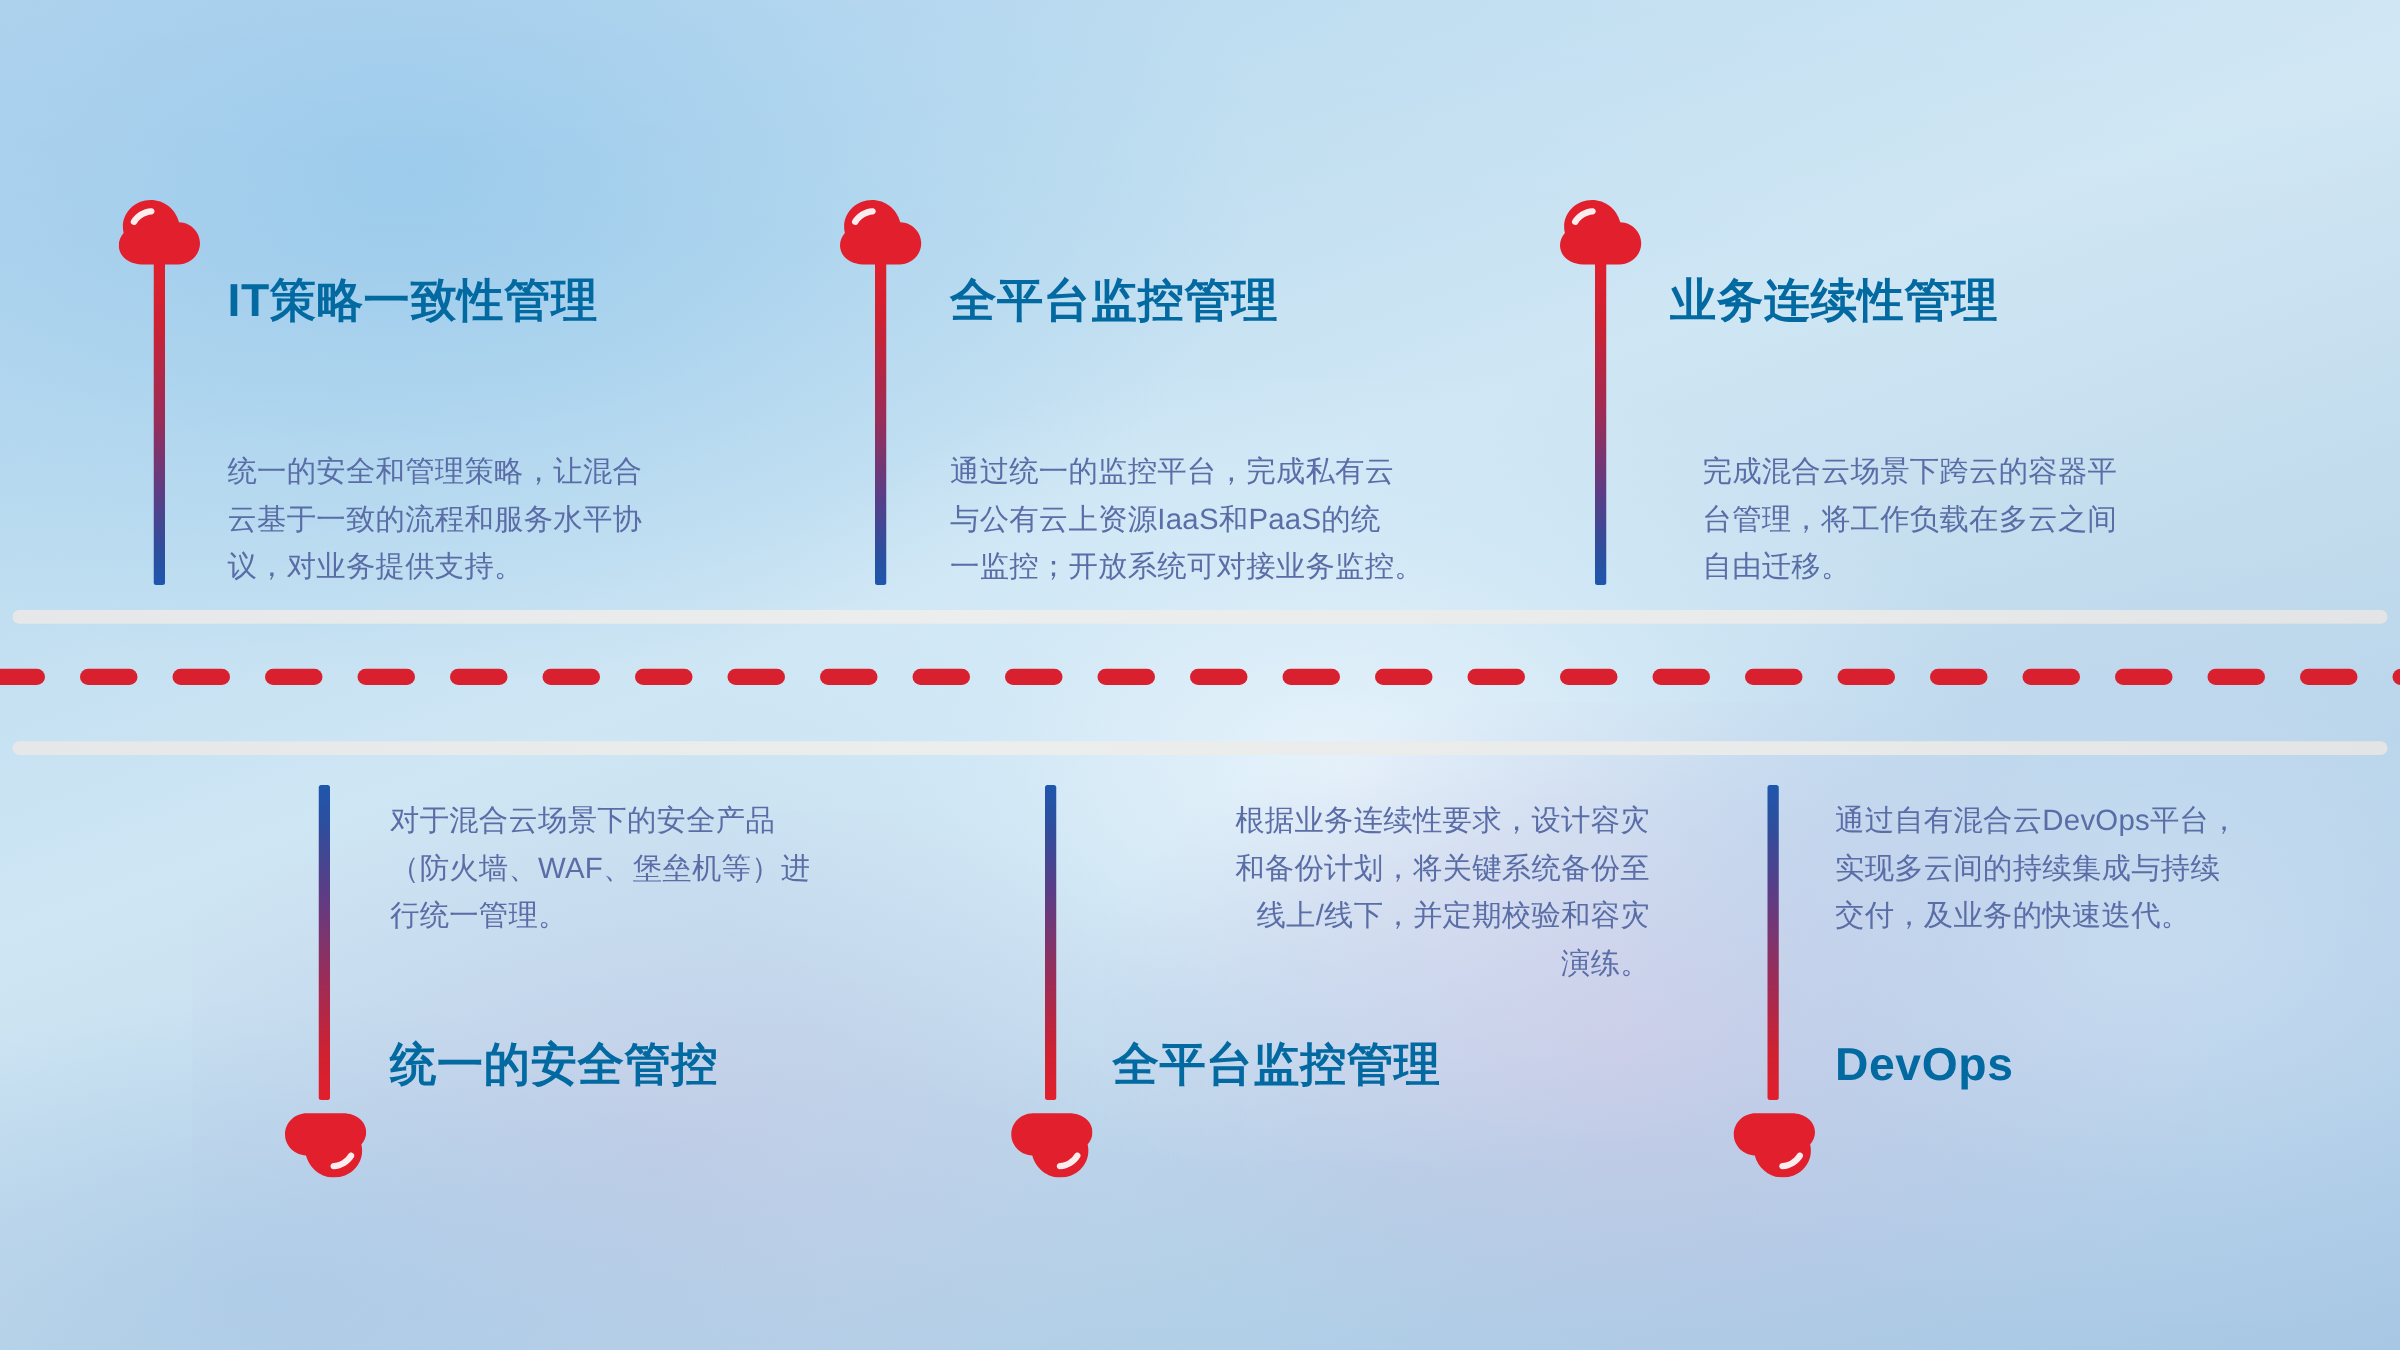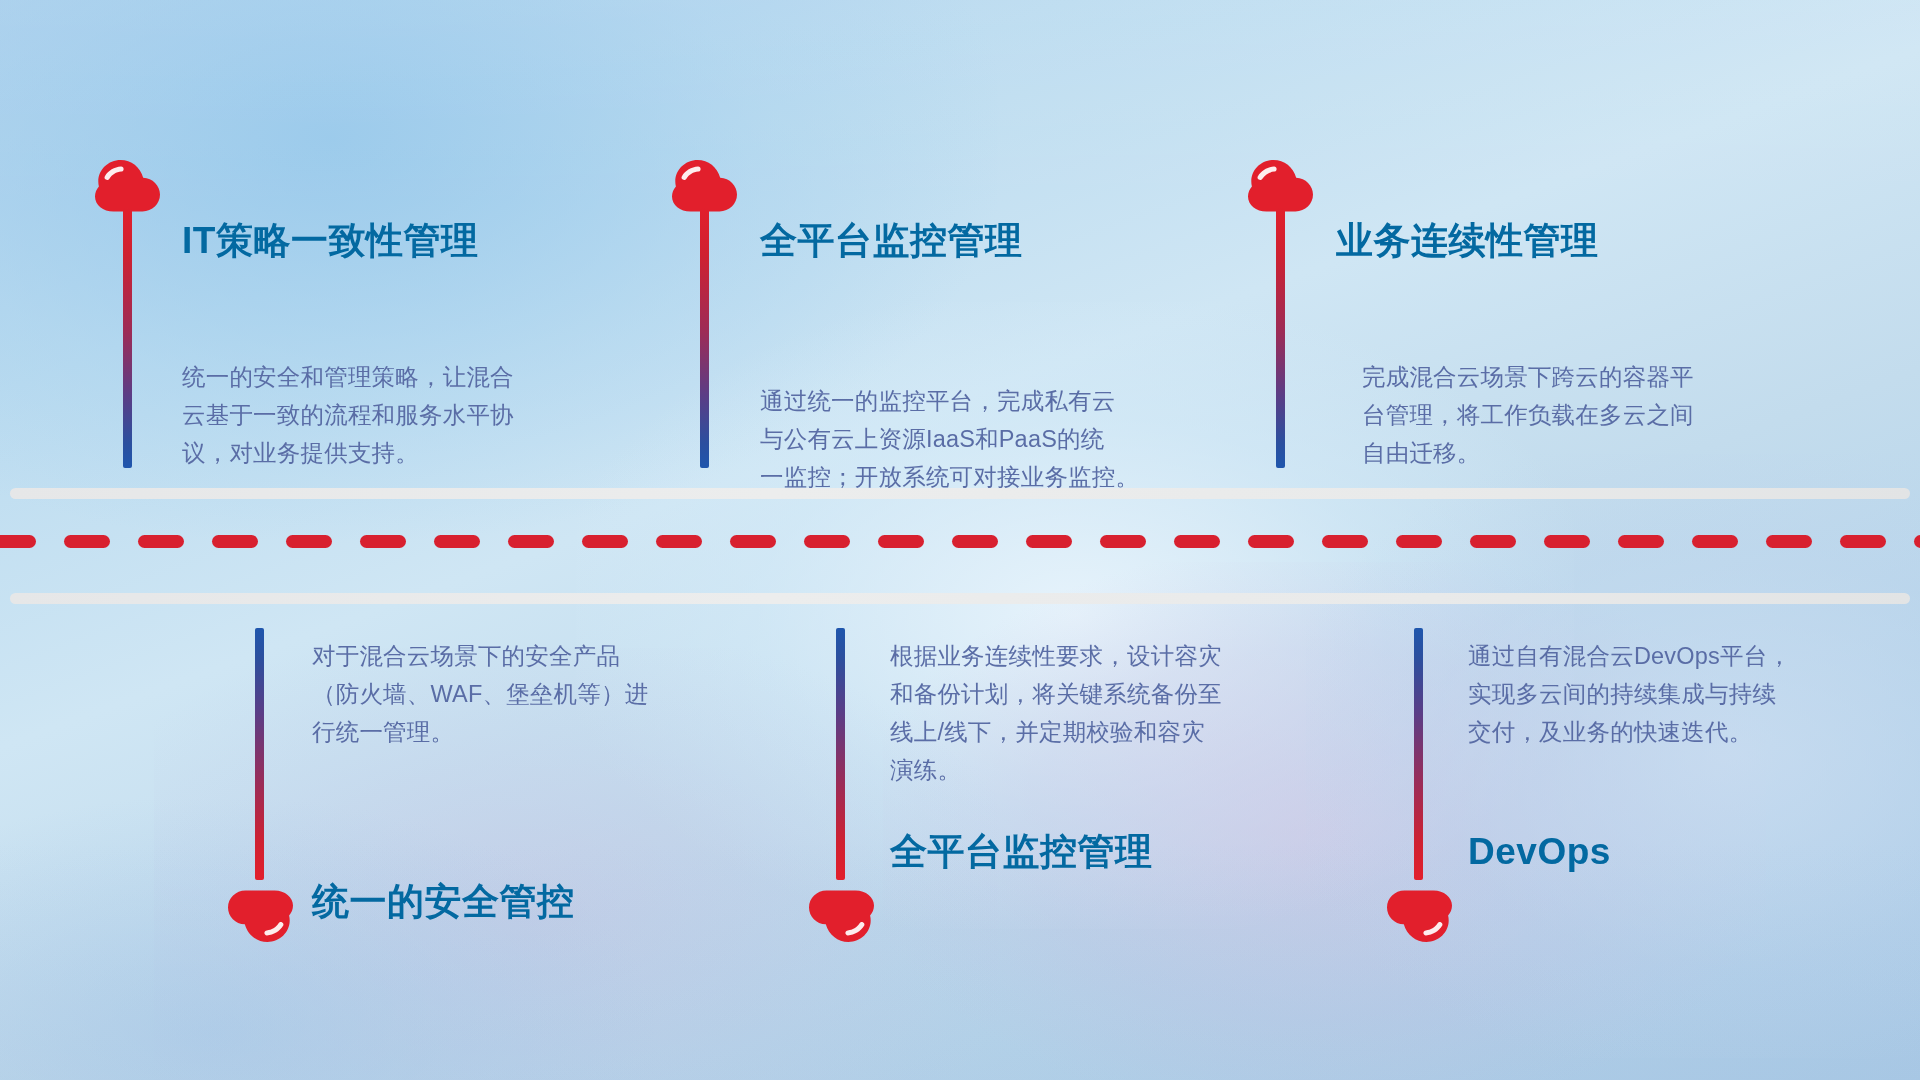--- a/index.html
+++ b/index.html
@@ -83,21 +83,21 @@
 
   <div class="col">
     <div class="cloud" style="left:672px;top:160px;">
       <svg viewBox="0 0 66 52" xmlns="http://www.w3.org/2000/svg">
         <path d="M18.5 51.5h29c9.7 0 17.5-7.6 17.5-16.9 0-9.1-7.4-16.6-16.8-16.9C45.3 7.1 36.2 0 25.6 0 13.3 0 3.3 9.6 3.3 21.4c0 1.7.2 3.4.6 5C1.5 29.1 0 32.6 0 36.4 0 44.8 8 51.5 18.5 51.5z" fill="#e21f2c"></path>
         <path d="M10.9 19.6c-1.3-.6-1.8-2.2-1-3.4C13.4 10.6 19.3 7 26 6.6c1.5-.1 2.7 1.1 2.6 2.6-.1 1.3-1.1 2.3-2.4 2.4-4.9.4-9.2 3.1-11.8 7.1-.8 1.2-2.3 1.6-3.5.9z" fill="#ffffff" opacity=".92"></path>
       </svg>
     </div>
     <div class="bar down" style="left:700px;top:208px;height:260px;"></div>
     <div class="title" style="left:760px;top:222px;text-align:right;">全平台监控管理</div>
-    <div class="body" style="left:760px;top:358px;width:440px;margin-top:24px;">通过统一的监控平台，完成私有云
+    <div class="body" style="left:760px;top:358px;width:440px;">通过统一的监控平台，完成私有云
 与公有云上资源IaaS和PaaS的统
 一监控；开放系统可对接业务监控。</div>
   </div>
 
   <div class="col">
     <div class="cloud" style="left:1248px;top:160px;">
       <svg viewBox="0 0 66 52" xmlns="http://www.w3.org/2000/svg">
         <path d="M18.5 51.5h29c9.7 0 17.5-7.6 17.5-16.9 0-9.1-7.4-16.6-16.8-16.9C45.3 7.1 36.2 0 25.6 0 13.3 0 3.3 9.6 3.3 21.4c0 1.7.2 3.4.6 5C1.5 29.1 0 32.6 0 36.4 0 44.8 8 51.5 18.5 51.5z" fill="#e21f2c"></path>
         <path d="M10.9 19.6c-1.3-.6-1.8-2.2-1-3.4C13.4 10.6 19.3 7 26 6.6c1.5-.1 2.7 1.1 2.6 2.6-.1 1.3-1.1 2.3-2.4 2.4-4.9.4-9.2 3.1-11.8 7.1-.8 1.2-2.3 1.6-3.5.9z" fill="#ffffff" opacity=".92"></path>
       </svg>
@@ -141,31 +141,31 @@
         <span class="dash" style="left: 1914px; width: 46px;"></span>
       </div>
     <div class="rule-white" style="top:105px;"></div>
   </div>
 
   <div class="col">
     <div class="body" style="left:312px;top:637px;width:420px;">对于混合云场景下的安全产品
 （防火墙、WAF、堡垒机等）进
 行统一管理。</div>
     <div class="bar up" style="left:255px;top:628px;height:252px;"></div>
-    <div class="title" style="left:312px;top:883px;">统一的安全管控</div>
+    <div class="title" style="left:312px;top:833px;">统一的安全管控</div>
     <div class="cloud flip" style="left:227px;top:890px;">
       <svg viewBox="0 0 66 52" xmlns="http://www.w3.org/2000/svg">
         <path d="M18.5 51.5h29c9.7 0 17.5-7.6 17.5-16.9 0-9.1-7.4-16.6-16.8-16.9C45.3 7.1 36.2 0 25.6 0 13.3 0 3.3 9.6 3.3 21.4c0 1.7.2 3.4.6 5C1.5 29.1 0 32.6 0 36.4 0 44.8 8 51.5 18.5 51.5z" fill="#e21f2c"></path>
         <path d="M10.9 19.6c-1.3-.6-1.8-2.2-1-3.4C13.4 10.6 19.3 7 26 6.6c1.5-.1 2.7 1.1 2.6 2.6-.1 1.3-1.1 2.3-2.4 2.4-4.9.4-9.2 3.1-11.8 7.1-.8 1.2-2.3 1.6-3.5.9z" fill="#ffffff" opacity=".92"></path>
       </svg>
     </div>
   </div>
 
   <div class="col">
-    <div class="body" style="left:890px;top:637px;width:430px;">根据业务连续性要求，设计容灾
+    <div class="body" style="left:890px;top:637px;width:430px;text-align:right;">根据业务连续性要求，设计容灾
 和备份计划，将关键系统备份至
 线上/线下，并定期校验和容灾
 演练。</div>
     <div class="bar up" style="left:836px;top:628px;height:252px;"></div>
     <div class="title" style="left:890px;top:833px;">全平台监控管理</div>
     <div class="cloud flip" style="left:808px;top:890px;">
       <svg viewBox="0 0 66 52" xmlns="http://www.w3.org/2000/svg">
         <path d="M18.5 51.5h29c9.7 0 17.5-7.6 17.5-16.9 0-9.1-7.4-16.6-16.8-16.9C45.3 7.1 36.2 0 25.6 0 13.3 0 3.3 9.6 3.3 21.4c0 1.7.2 3.4.6 5C1.5 29.1 0 32.6 0 36.4 0 44.8 8 51.5 18.5 51.5z" fill="#e21f2c"></path>
         <path d="M10.9 19.6c-1.3-.6-1.8-2.2-1-3.4C13.4 10.6 19.3 7 26 6.6c1.5-.1 2.7 1.1 2.6 2.6-.1 1.3-1.1 2.3-2.4 2.4-4.9.4-9.2 3.1-11.8 7.1-.8 1.2-2.3 1.6-3.5.9z" fill="#ffffff" opacity=".92"></path>
       </svg>

